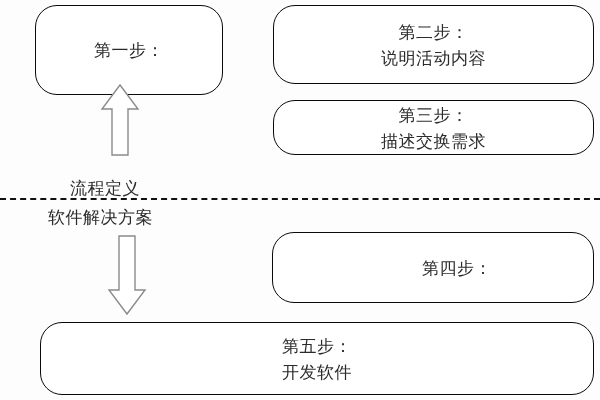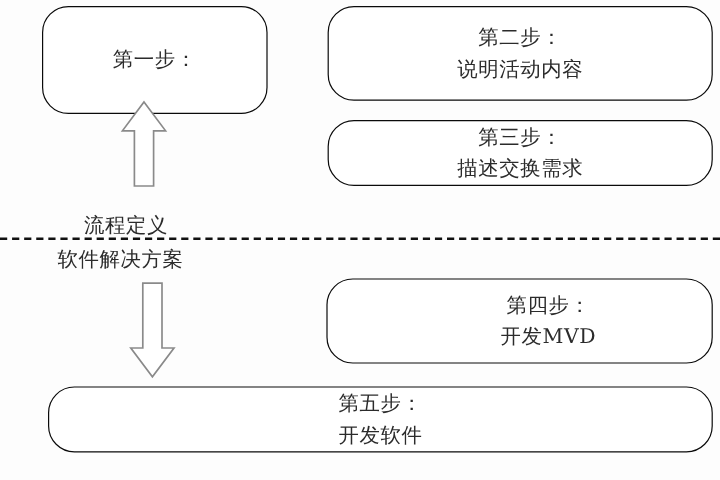--- a/index.html
+++ b/index.html
@@ -70,24 +70,23 @@
     <span class="step-line">说明活动内容</span>
   </div>
 
   <div class="step-box" style="left:273px; top:100px; width:321px; height:55px;">
     <span class="step-line">第三步：</span>
     <span class="step-line">描述交换需求</span>
   </div>
 
   <div class="step-box" style="left:272px; top:232px; width:322px; height:71px;padding-left:48px;">
     <span class="step-line">第四步：</span>
-    <span class="step-line">开发MVD</span>
   </div>
 
-  <div class="step-box" style="left:40px; top:322px; width:554px; height:55px;">
+  <div class="step-box" style="left:40px; top:322px; width:554px; height:73px;">
     <span class="step-line">第五步：</span>
     <span class="step-line">开发软件</span>
   </div>
 
   <div class="arrow-wrap" style="left:99px; top:83px; width:42px; height:74px;">
     <svg width="42" height="74" viewBox="0 0 42 74">
       <polygon points="21,2 39,26 29,26 29,72 13,72 13,26 3,26" fill="#ffffff" stroke="#8a8a8a" stroke-width="1.4" stroke-linejoin="miter"></polygon>
     </svg>
   </div>
 

